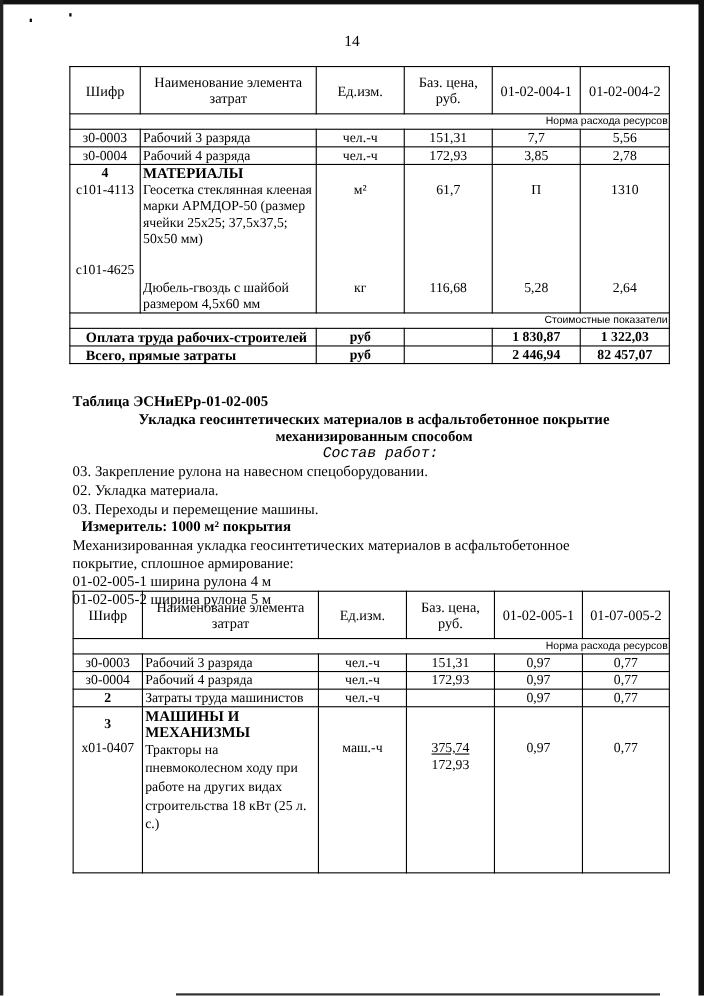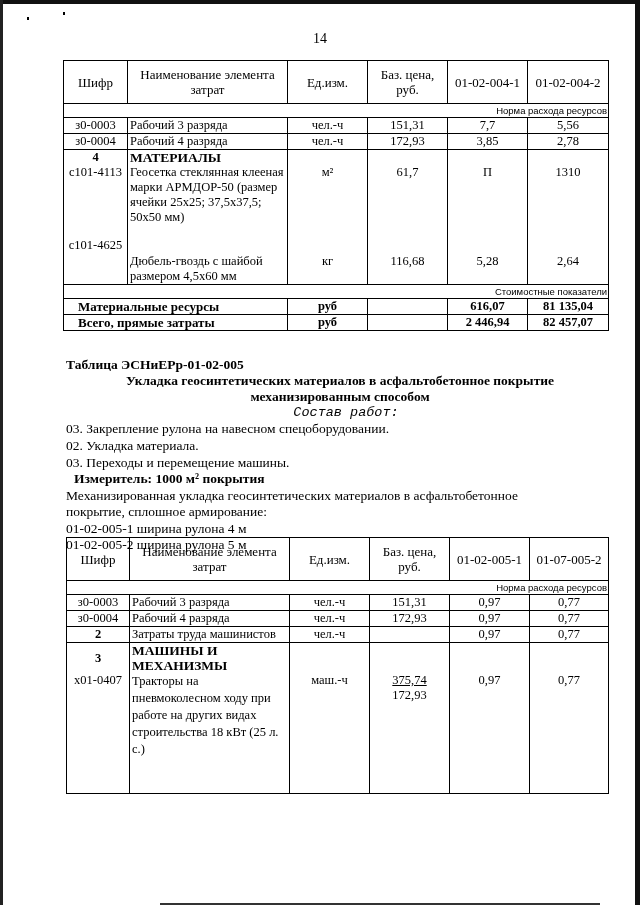--- a/index.html
+++ b/index.html
@@ -115,26 +115,26 @@
     </td>
     <td class="r">
       <div style="height:15px"></div>
       <div style="height:89px">1310</div>
       <div>2,64</div>
     </td>
   </tr>
   <tr>
         <td class="band" colspan="6">Стоимостные показатели</td>
       </tr>
-  <tr class="totals nb-b nb-t">
-    <td colspan="2" style="padding-left:14px;font-size:13px">Материальные ресурсы</td>
+  <tr class="totals nb-b">
+    <td colspan="2" style="padding-left:14px;font-size:13px">Оплата труда рабочих-строителей</td>
     <td class="c">руб</td>
     <td></td>
-    <td class="r">616,07</td>
-    <td class="r">81 135,04</td>
+    <td class="r">1 830,87</td>
+    <td class="r">1 322,03</td>
   </tr>
   <tr class="totals nb-t">
     <td colspan="2" style="padding-left:14px;font-size:13px">Всего, прямые затраты</td>
     <td class="c">руб</td>
     <td></td>
     <td class="r">2 446,94</td>
     <td class="r">82 457,07</td>
   </tr>
 </tbody>
   </table>

